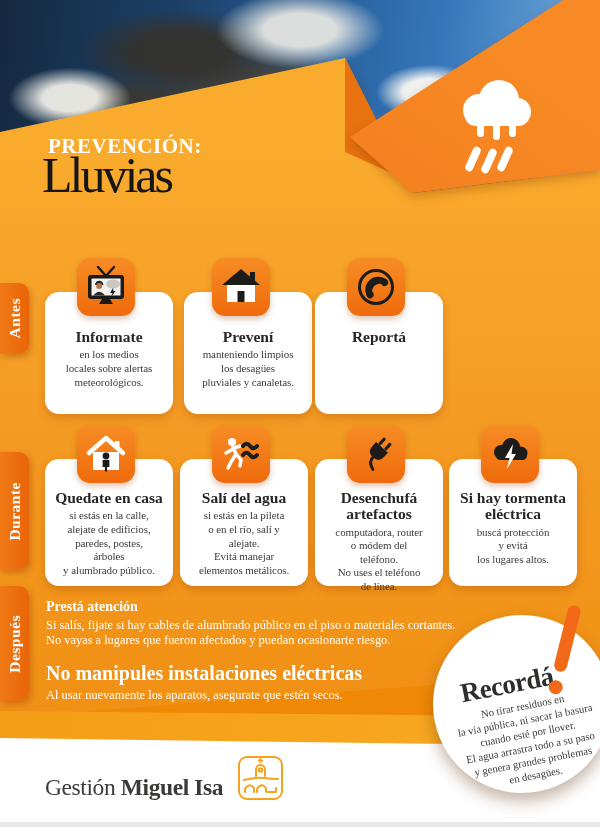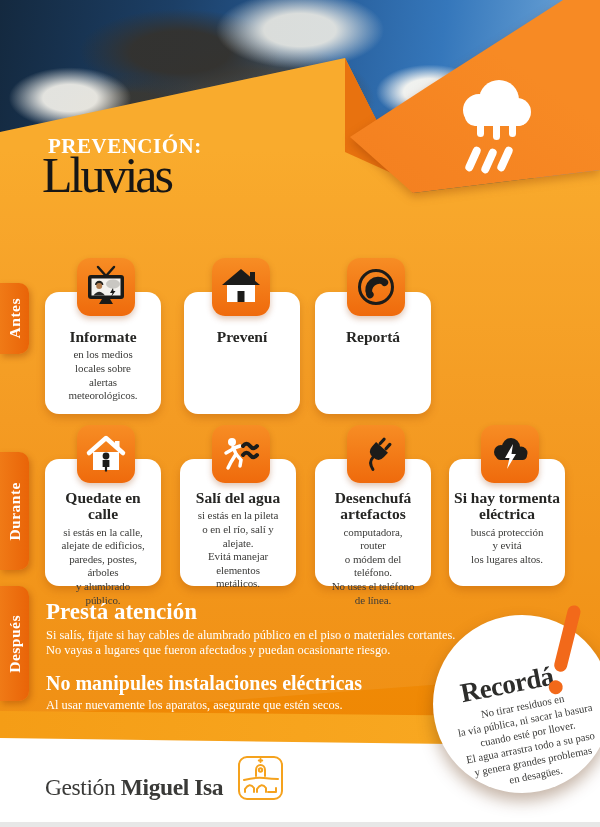--- a/index.html
+++ b/index.html
@@ -38,38 +38,38 @@
   .tab{left:0;width:29px;background:linear-gradient(90deg,#f07a16,#e96408);
        border-radius:0 10px 10px 0;box-shadow:2px 3px 6px rgba(140,50,0,.35);
        display:flex;align-items:center;justify-content:center;}
   .tab span{writing-mode:vertical-rl;transform:rotate(180deg);color:#fff;
        font-weight:bold;font-size:15.5px;letter-spacing:.5px;}
   .tab-antes{top:283px;height:71px;}
   .tab-durante{top:452px;height:118px;}
   .tab-despues{top:586px;height:115px;}
 
   
-  .card{width:116px;background:#fff;border-radius:14px;box-shadow:0 4px 8px rgba(150,60,0,.28);}
+  .card{width:128px;background:#fff;border-radius:14px;box-shadow:0 4px 8px rgba(150,60,0,.28);}
   .row1{top:292px;height:122px;}
   .row2{top:459px;height:127px;}
   .card .inner{text-align:center;padding:0 4px;}
   .row1 .inner{padding-top:37px;}
   .row2 .inner{padding-top:31px;}
   .card h3{margin:0;font-size:15.5px;font-weight:bold;color:#262624;line-height:1.05;white-space:pre-line;}
   .card p{margin:3px 12px 0;font-size:11px;color:#3c3c3a;line-height:1.24;letter-spacing:-.1px;white-space:pre-line;}
   .icon-sq{width:58px;height:58px;border-radius:13px;
       background:linear-gradient(180deg,#f78d24,#ef6a0c);
       box-shadow:0 3px 6px rgba(150,60,0,.30);
       display:flex;align-items:center;justify-content:center;}
   .irow1{top:258px;} .irow2{top:425px;}
 
   
   .dsec{left:46px;top:599px;width:460px;color:#fff;}
   .dsec h4{margin:0;font-weight:bold;}
-  .dsec .t1{font-size:23px;}
+  .dsec .t1{font-size:14px;}
   .dsec .t2{font-size:20px;margin-top:13px;}
   .dsec p{margin:3px 0 0;font-size:12.4px;line-height:1.24;white-space:pre-line;width:450px;}
 
   
   .band{inset:0;background:linear-gradient(90deg,#f59d16,#f9ab24);
     clip-path:polygon(0 711px,600px 717px,600px 748px,0 739px);}
   .footer{inset:0;background:#fff;clip-path:polygon(0 738px,600px 746px,600px 827px,0 827px);}
   .bstrip{left:0;right:0;bottom:0;height:5px;background:#e7e7e7;}
   .f-org{left:45px;top:755px;font-size:20px;font-weight:bold;color:#f8951d;letter-spacing:-.2px;}
   .f-line2{left:45px;top:774px;font-size:23.5px;color:#3a3a38;letter-spacing:-.4px;}
@@ -132,20 +132,23 @@
     <div class="inner">
       <h3>Informate</h3>
       <p>en los medios
 locales sobre alertas
 meteorológicos.</p>
     </div>
   </div>
   <div class="abs card row1" style="left:184px">
     <div class="inner">
       <h3>Prevení</h3>
+      <p>manteniendo limpios
+los desagües
+pluviales y canaletas.</p>
     </div>
   </div>
   <div class="abs card row1" style="left:315px">
     <div class="inner">
       <h3>Reportá</h3>
     </div>
   </div>
 
   <div class="abs icon-sq irow1" style="left:77px">
     <svg width="44" height="44" viewBox="0 0 44 44">
@@ -174,21 +177,21 @@
       <g transform="rotate(-40 22 22)" fill="#1c1c1a">
         <circle cx="12.5" cy="24" r="3.6"></circle>
           <circle cx="31.5" cy="24" r="3.6"></circle>
         <path d="M9.5 22 a13 13 0 0 1 25 0 l-5.5 3 a7.5 7.5 0 0 0 -14 0 z"></path>
       </g>
     </svg>
   </div>
 
   <div class="abs card row2" style="left:45px">
     <div class="inner">
-      <h3>Quedate en calle</h3>
+      <h3>Quedate en casa</h3>
       <p>si estás en la calle,
 alejate de edificios,
 paredes, postes, árboles
 y alumbrado público.</p>
     </div>
   </div>
   <div class="abs card row2" style="left:180px">
     <div class="inner">
       <h3>Salí del agua</h3>
       <p>si estás en la pileta

